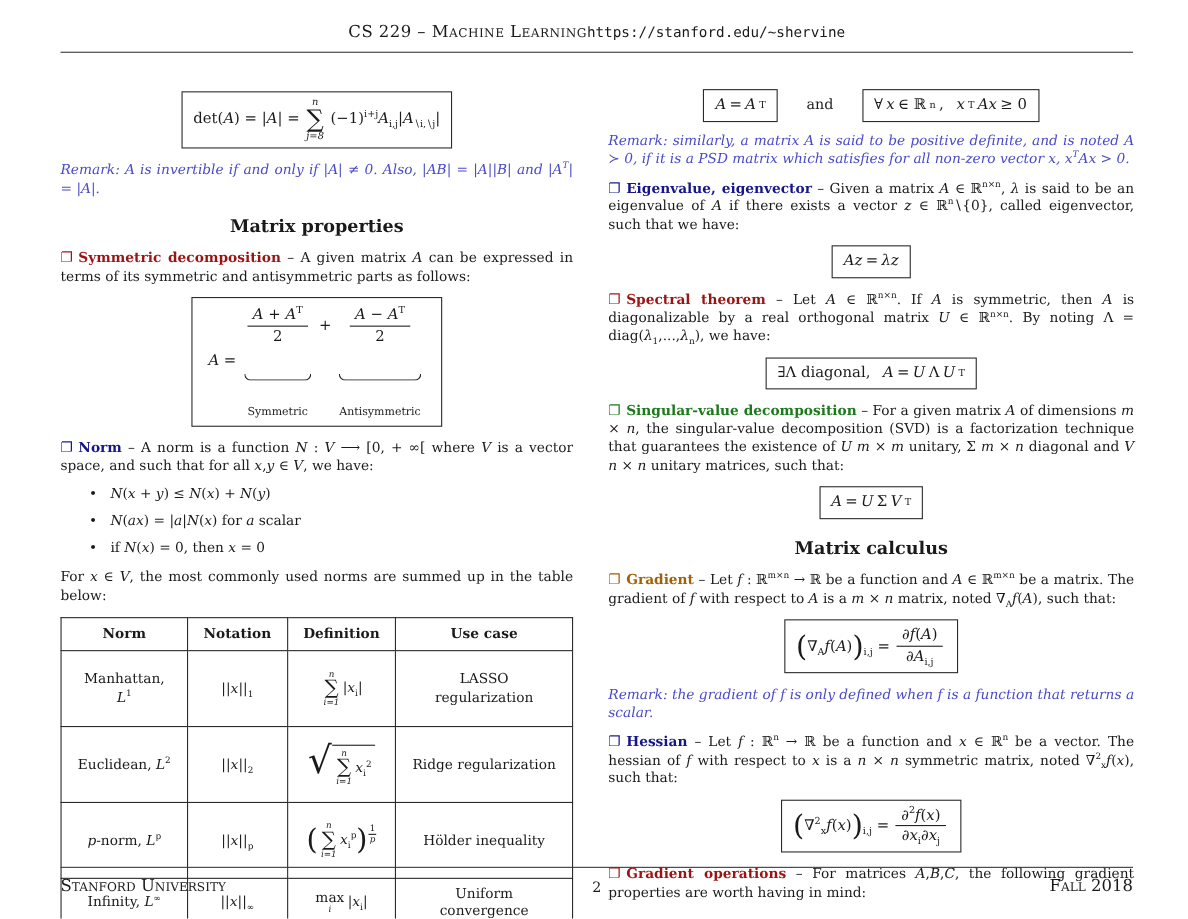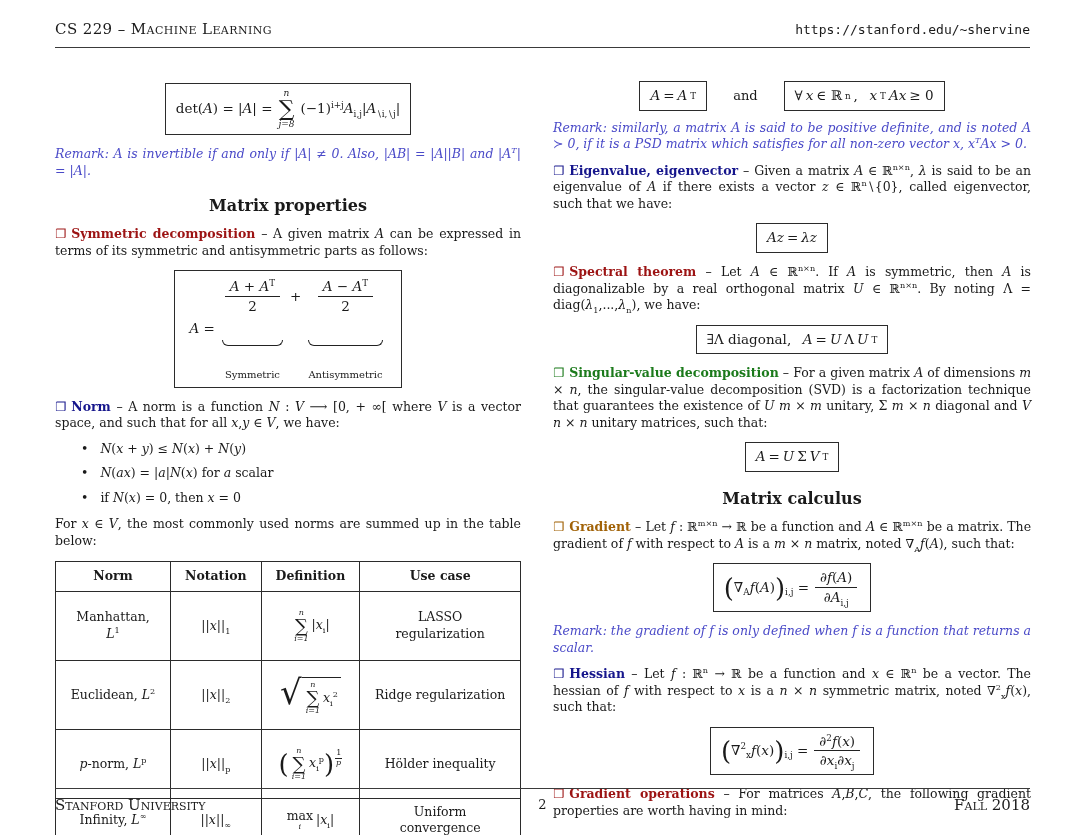--- a/index.html
+++ b/index.html
@@ -7,29 +7,29 @@
     width:1080px; height:835px; position:relative; overflow:hidden;
     font-family:"DejaVu Serif","DejaVu Sans",serif;
     color:#1a1a1a; font-size:12.5px; line-height:1.32;
   }
   i { font-style:italic; }
   sup,sub { font-size:0.65em; line-height:0; }
 
   
   .page-header {
     position:absolute; left:55px; right:50px; top:20px;
-    display:flex; justify-content:space-between; align-items:baseline;
+    display:flex; justify-content:center; align-items:baseline;
     border-bottom:1px solid #3a3a3a; padding-bottom:7px;
   }
   .hdr-title { font-variant:small-caps; font-size:15px; letter-spacing:.4px; }
   .hdr-url { font-family:"DejaVu Sans Mono",monospace; font-size:13px; }
   .page-footer {
     position:absolute; left:55px; right:50px; top:788px;
     border-top:1px solid #3a3a3a; padding-top:7px;
-    display:flex; justify-content:space-between; align-items:flex-start;
+    display:flex; justify-content:space-between; align-items:flex-end;
     font-variant:small-caps; font-size:15px;
   }
   .footer-page { position:absolute; left:50%; transform:translateX(-50%); font-variant:normal; font-size:13px; }
 
   
   .col-left  { position:absolute; left:55px;  top:72px; width:466px; text-align:justify; }
   .col-right { position:absolute; left:553px; top:72px; width:478px; text-align:justify; }
 
   .heading { font-size:16px; font-weight:bold; margin:16px 0 10px; text-align:center; }
   .para { margin:10px 0 6px; }

